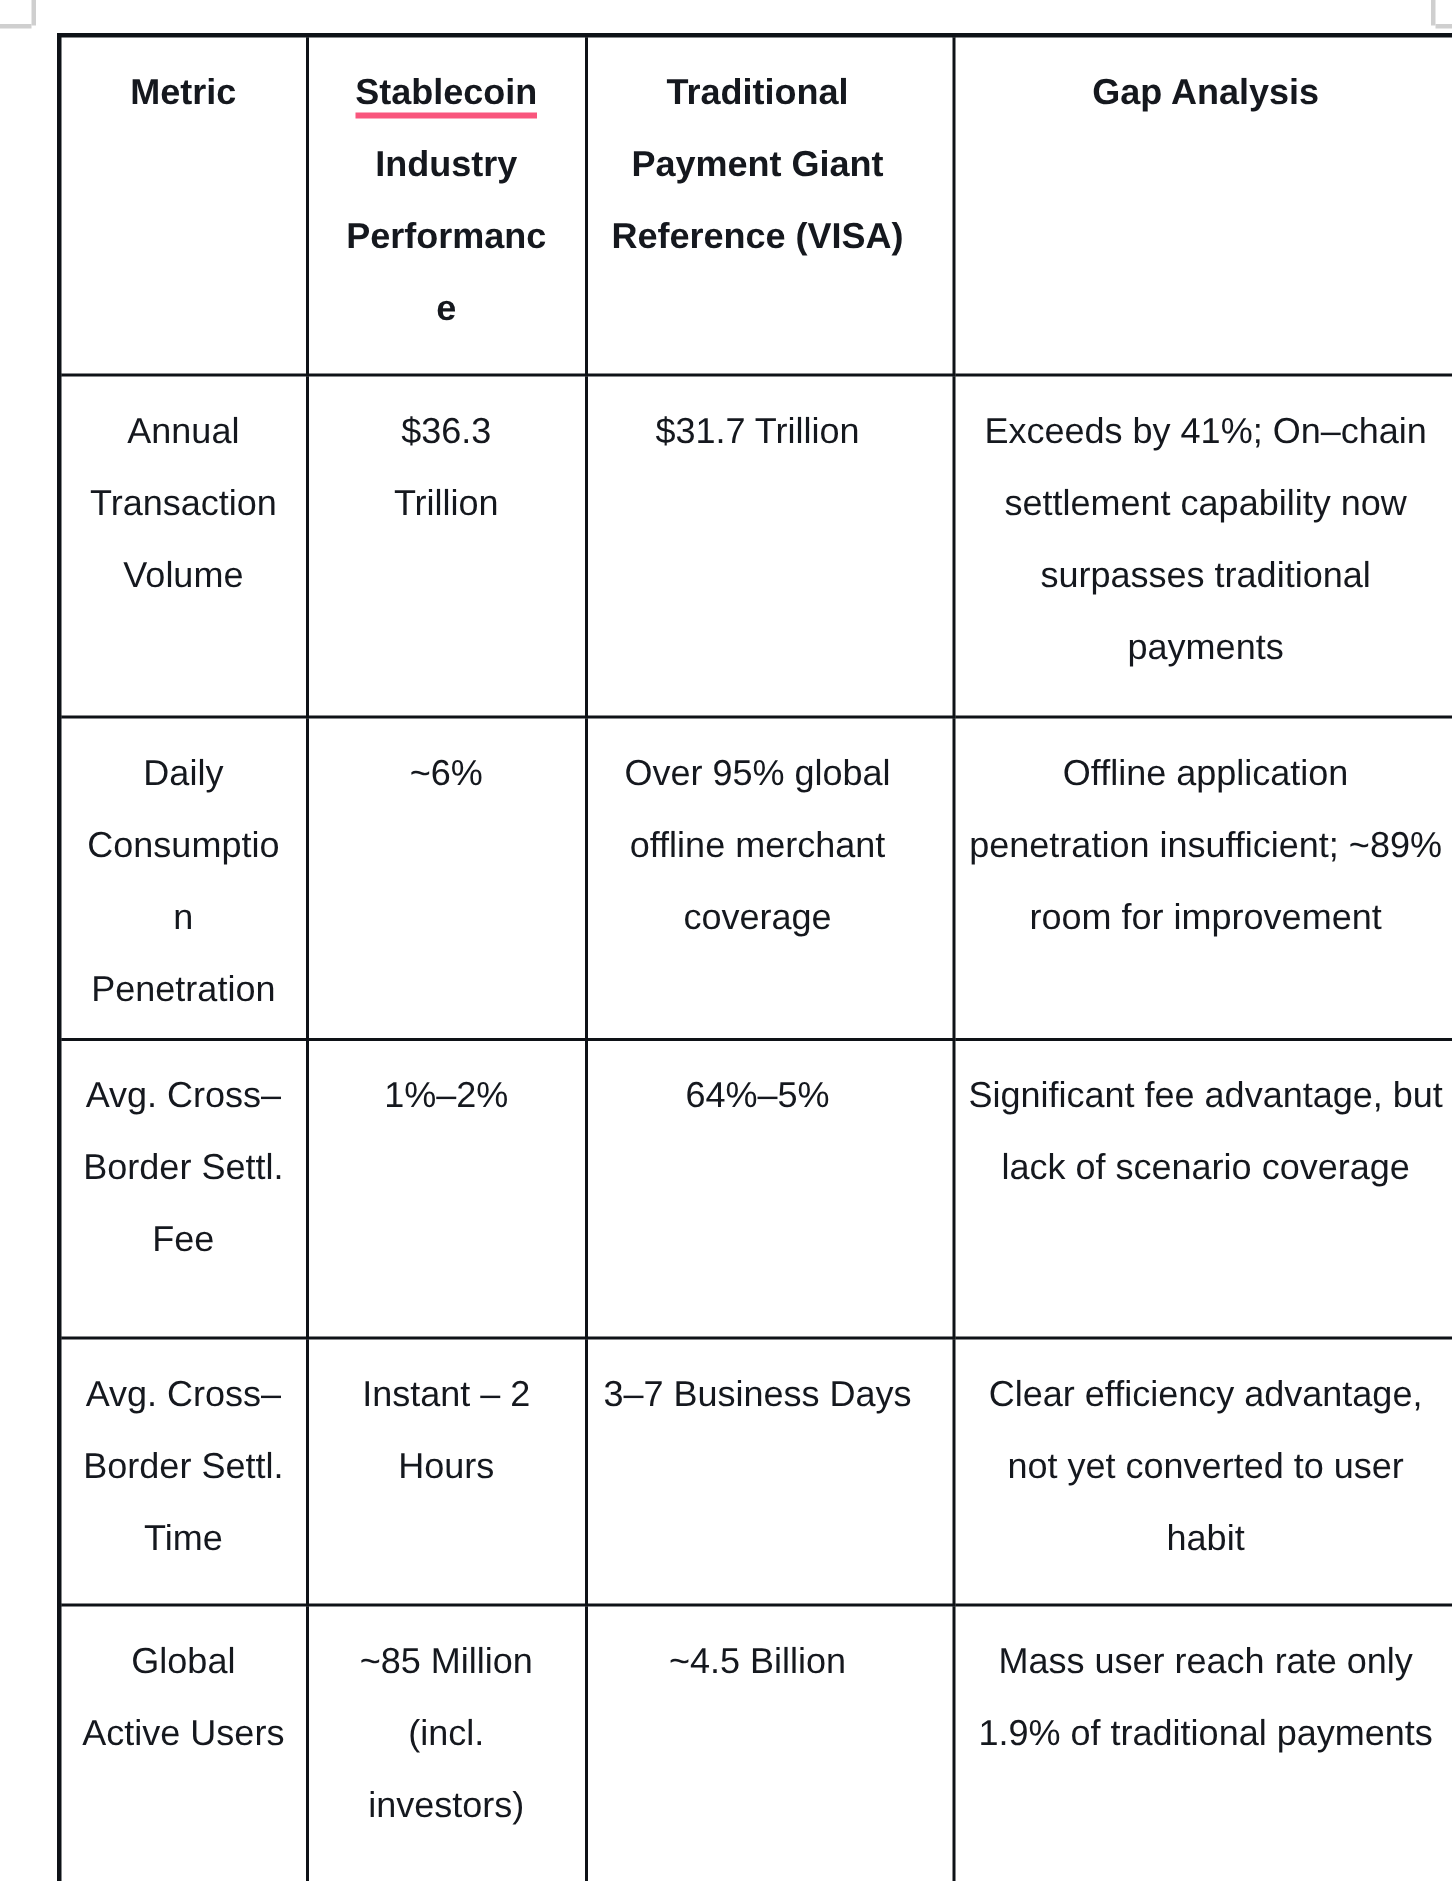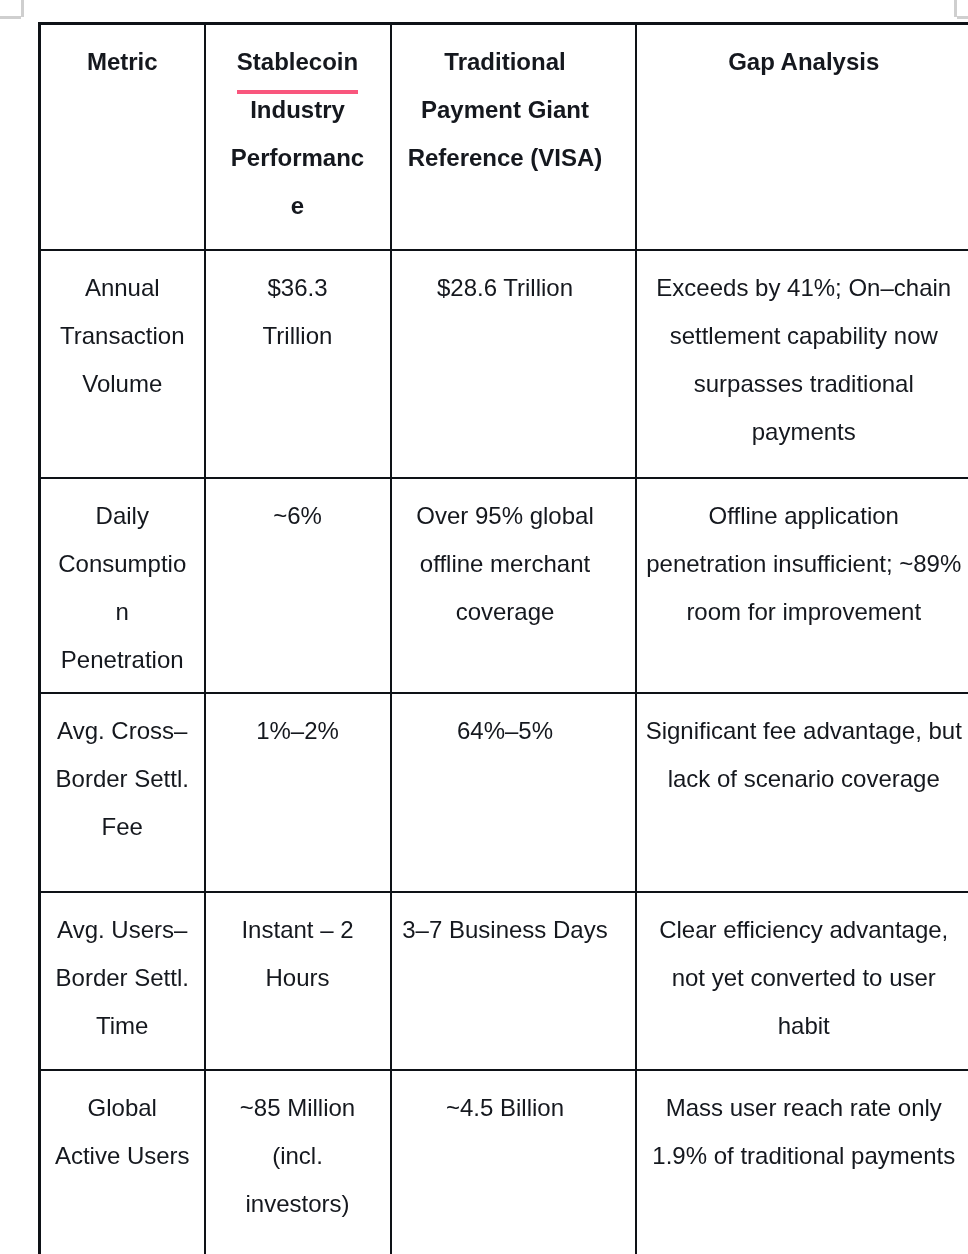--- a/index.html
+++ b/index.html
@@ -50,21 +50,21 @@
   .c3{padding:13px 24px 8px 8px;}
   .c4{padding:13px 9px 8px 9px;}
   tr.hrow{height:226px;}
   tr.r1{height:228px;}
   tr.r2{height:162px;}
   tr.r3{height:199px;}
   tr.r4{height:178px;}
   tr.r5{height:197px;}
   .u{
     border-bottom:4px solid var(--underline);
-    padding-bottom:15px;
+    padding-bottom:0px;
   }
 </style>
 </head>
 <body>
 
 <div class="page">
 
   <div class="tick tick-left-v"></div>
   <div class="tick tick-left-h"></div>
   <div class="tick tick-right-v"></div>
@@ -90,40 +90,40 @@
           <span>Traditional Payment Giant Reference (VISA)</span>
         </th>
         <th class="c4">
           <span>Gap Analysis</span>
         </th>
       </tr>
 
       <tr class="r1">
         <td class="c1">Annual Transaction Volume</td>
         <td class="c2">$36.3 Trillion</td>
-        <td class="c3">$28.6 Trillion</td>
+        <td class="c3">$31.7 Trillion</td>
         <td class="c4">Exceeds by 41%; On–chain settlement capability now surpasses traditional payments</td>
       </tr>
 
       <tr class="r2">
         <td class="c1">Daily Consumption Penetration</td>
         <td class="c2">~6%</td>
         <td class="c3">Over 95% global offline merchant coverage</td>
         <td class="c4">Offline application penetration insufficient; ~89% room for improvement</td>
       </tr>
 
       <tr class="r3">
         <td class="c1">Avg. Cross–Border Settl. Fee</td>
         <td class="c2">1%–2%</td>
         <td class="c3">64%–5%</td>
         <td class="c4">Significant fee advantage, but lack of scenario coverage</td>
       </tr>
 
       <tr class="r4">
-        <td class="c1">Avg. Users–Border Settl. Time</td>
+        <td class="c1">Avg. Cross–Border Settl. Time</td>
         <td class="c2">Instant – 2 Hours</td>
         <td class="c3">3–7 Business Days</td>
         <td class="c4">Clear efficiency advantage, not yet converted to user habit</td>
       </tr>
 
       <tr class="r5">
         <td class="c1">Global Active Users</td>
         <td class="c2">~85 Million (incl. investors)</td>
         <td class="c3">~4.5 Billion</td>
         <td class="c4">Mass user reach rate only 1.9% of traditional payments</td>

